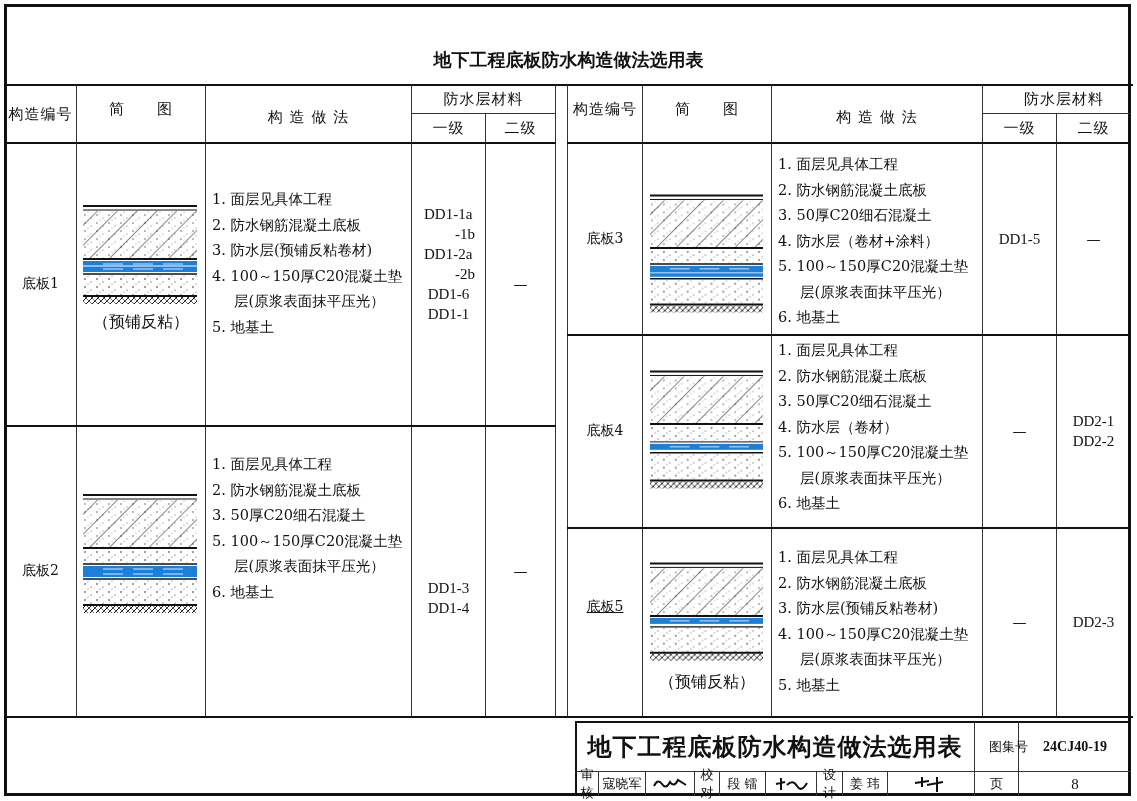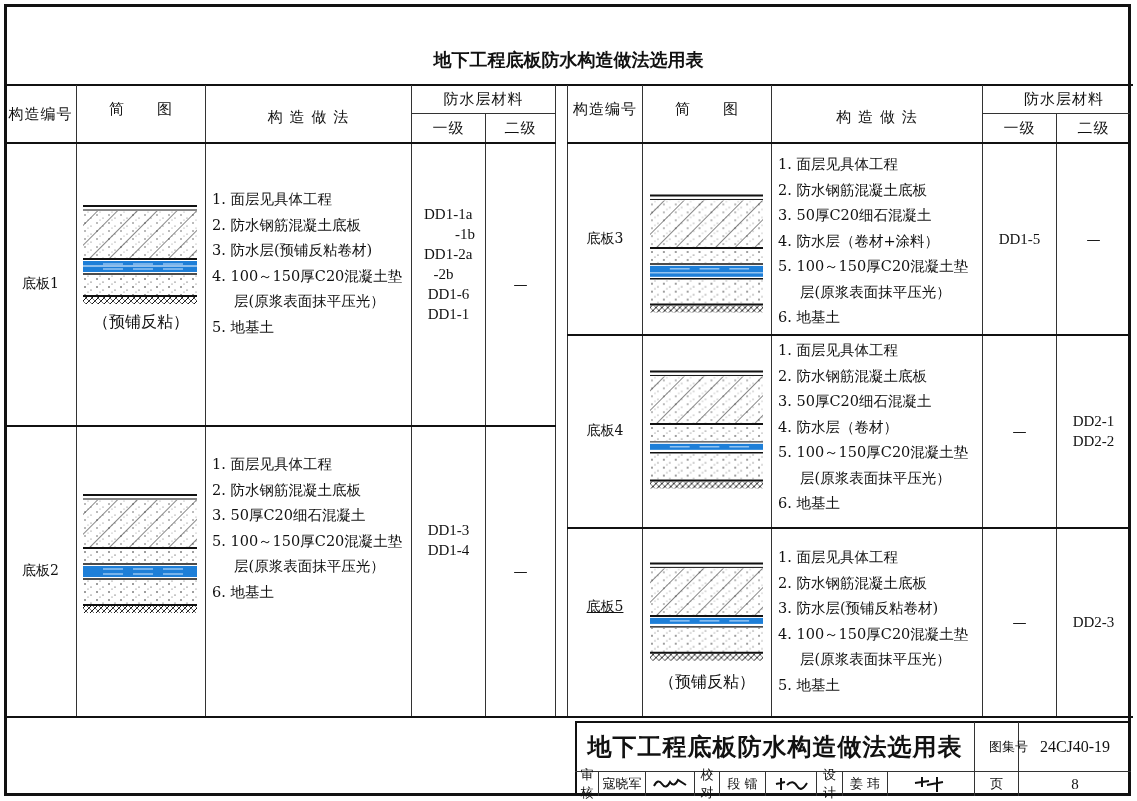--- a/index.html
+++ b/index.html
@@ -90,21 +90,21 @@
   <div class="row">2.  防水钢筋混凝土底板</div>
   <div class="row">3.  防水层(预铺反粘卷材)</div>
   <div class="row">4.  100～150厚C20混凝土垫</div>
   <div class="row cont">层(原浆表面抹平压光）</div>
   <div class="row">5.  地基土</div>
 </div>
 <div class="abs code" style="left:412px;top:204px;width:73px;">
   <div style="text-align:left;padding-left:12px;">DD1-1a</div>
   <div style="text-align:right;padding-right:10px;">-1b</div>
   <div style="text-align:left;padding-left:12px;">DD1-2a</div>
-  <div style="text-align:center;padding-right:10px;">-2b</div>
+  <div style="text-align:right;padding-right:10px;">-2b</div>
   <div>DD1-6</div>
   <div>DD1-1</div>
 </div>
 <div class="abs cell" style="left:486px;top:143px;width:69px;height:282px;">—</div>
 
 <div class="abs cell" style="left:5px;top:426px;width:71px;height:290px;">底板2</div>
 <div class="abs diagram" style="left:83px;top:494px;">
   <svg width="114" height="120" viewBox="0 0 114 120">
     <line x1="0" y1="1" x2="114" y2="1" stroke="#111" stroke-width="2"></line>
     <line x1="0" y1="5" x2="114" y2="5" stroke="#111" stroke-width="1"></line>
@@ -127,21 +127,21 @@
   </svg>
 </div>
 <div class="abs method" style="left:206px;top:452px;width:205px;">
   <div class="row">1.  面层见具体工程</div>
   <div class="row">2.  防水钢筋混凝土底板</div>
   <div class="row">3.  50厚C20细石混凝土</div>
   <div class="row">5.  100～150厚C20混凝土垫</div>
   <div class="row cont">层(原浆表面抹平压光）</div>
   <div class="row">6.  地基土</div>
 </div>
-<div class="abs code" style="left:412px;top:520px;width:73px;">
+<div class="abs code" style="left:412px;top:578px;width:73px;">
   <div>DD1-3</div>
   <div>DD1-4</div>
 </div>
 <div class="abs cell" style="left:486px;top:426px;width:69px;height:290px;">—</div>
 
 <div class="abs vline thin" style="left:642px;top:85px;height:632px;"></div>
 <div class="abs vline thin" style="left:771px;top:85px;height:632px;"></div>
 <div class="abs vline thin" style="left:982px;top:85px;height:632px;"></div>
 <div class="abs vline thin" style="left:1056px;top:113px;height:604px;"></div>
 <div class="abs hline thin" style="left:982px;top:113px;width:148px;"></div>
@@ -262,21 +262,21 @@
 <div class="abs vline thin" style="left:645px;top:772px;height:24px;"></div>
 <div class="abs vline thin" style="left:694px;top:772px;height:24px;"></div>
 <div class="abs vline thin" style="left:719px;top:772px;height:24px;"></div>
 <div class="abs vline thin" style="left:765px;top:772px;height:24px;"></div>
 <div class="abs vline thin" style="left:816px;top:772px;height:24px;"></div>
 <div class="abs vline thin" style="left:842px;top:772px;height:24px;"></div>
 <div class="abs vline thin" style="left:887px;top:772px;height:24px;"></div>
 
 <div class="abs cell tb-title" style="left:576px;top:722px;width:398px;height:49px;">地下工程底板防水构造做法选用表</div>
 <div class="abs cell tb-small" style="left:975px;top:722px;width:43px;height:49px;margin-left:12px;">图集号</div>
-<div class="abs cell code" style="left:1019px;top:722px;width:112px;height:49px;font-size:16px;">24CJ40-19</div>
+<div class="abs cell code" style="left:1019px;top:722px;width:112px;height:49px;font-size:14px;font-weight:bold;">24CJ40-19</div>
 
 <div class="abs cell tb-small" style="left:576px;top:772px;width:22px;height:24px;">审核</div>
 <div class="abs cell tb-small" style="left:599px;top:772px;width:46px;height:24px;">寇晓军</div>
 <div class="abs cell" style="left:646px;top:772px;width:48px;height:24px;">
   <svg width="36" height="16">
       <path d="M2 10 Q6 2 10 8 T18 6 Q22 12 26 4 L34 9" stroke="#111" stroke-width="2" fill="none"></path>
     </svg>
 </div>
 <div class="abs cell tb-small" style="left:695px;top:772px;width:24px;height:24px;">校对</div>
 <div class="abs cell tb-small" style="left:720px;top:772px;width:45px;height:24px;">段 镭</div>

